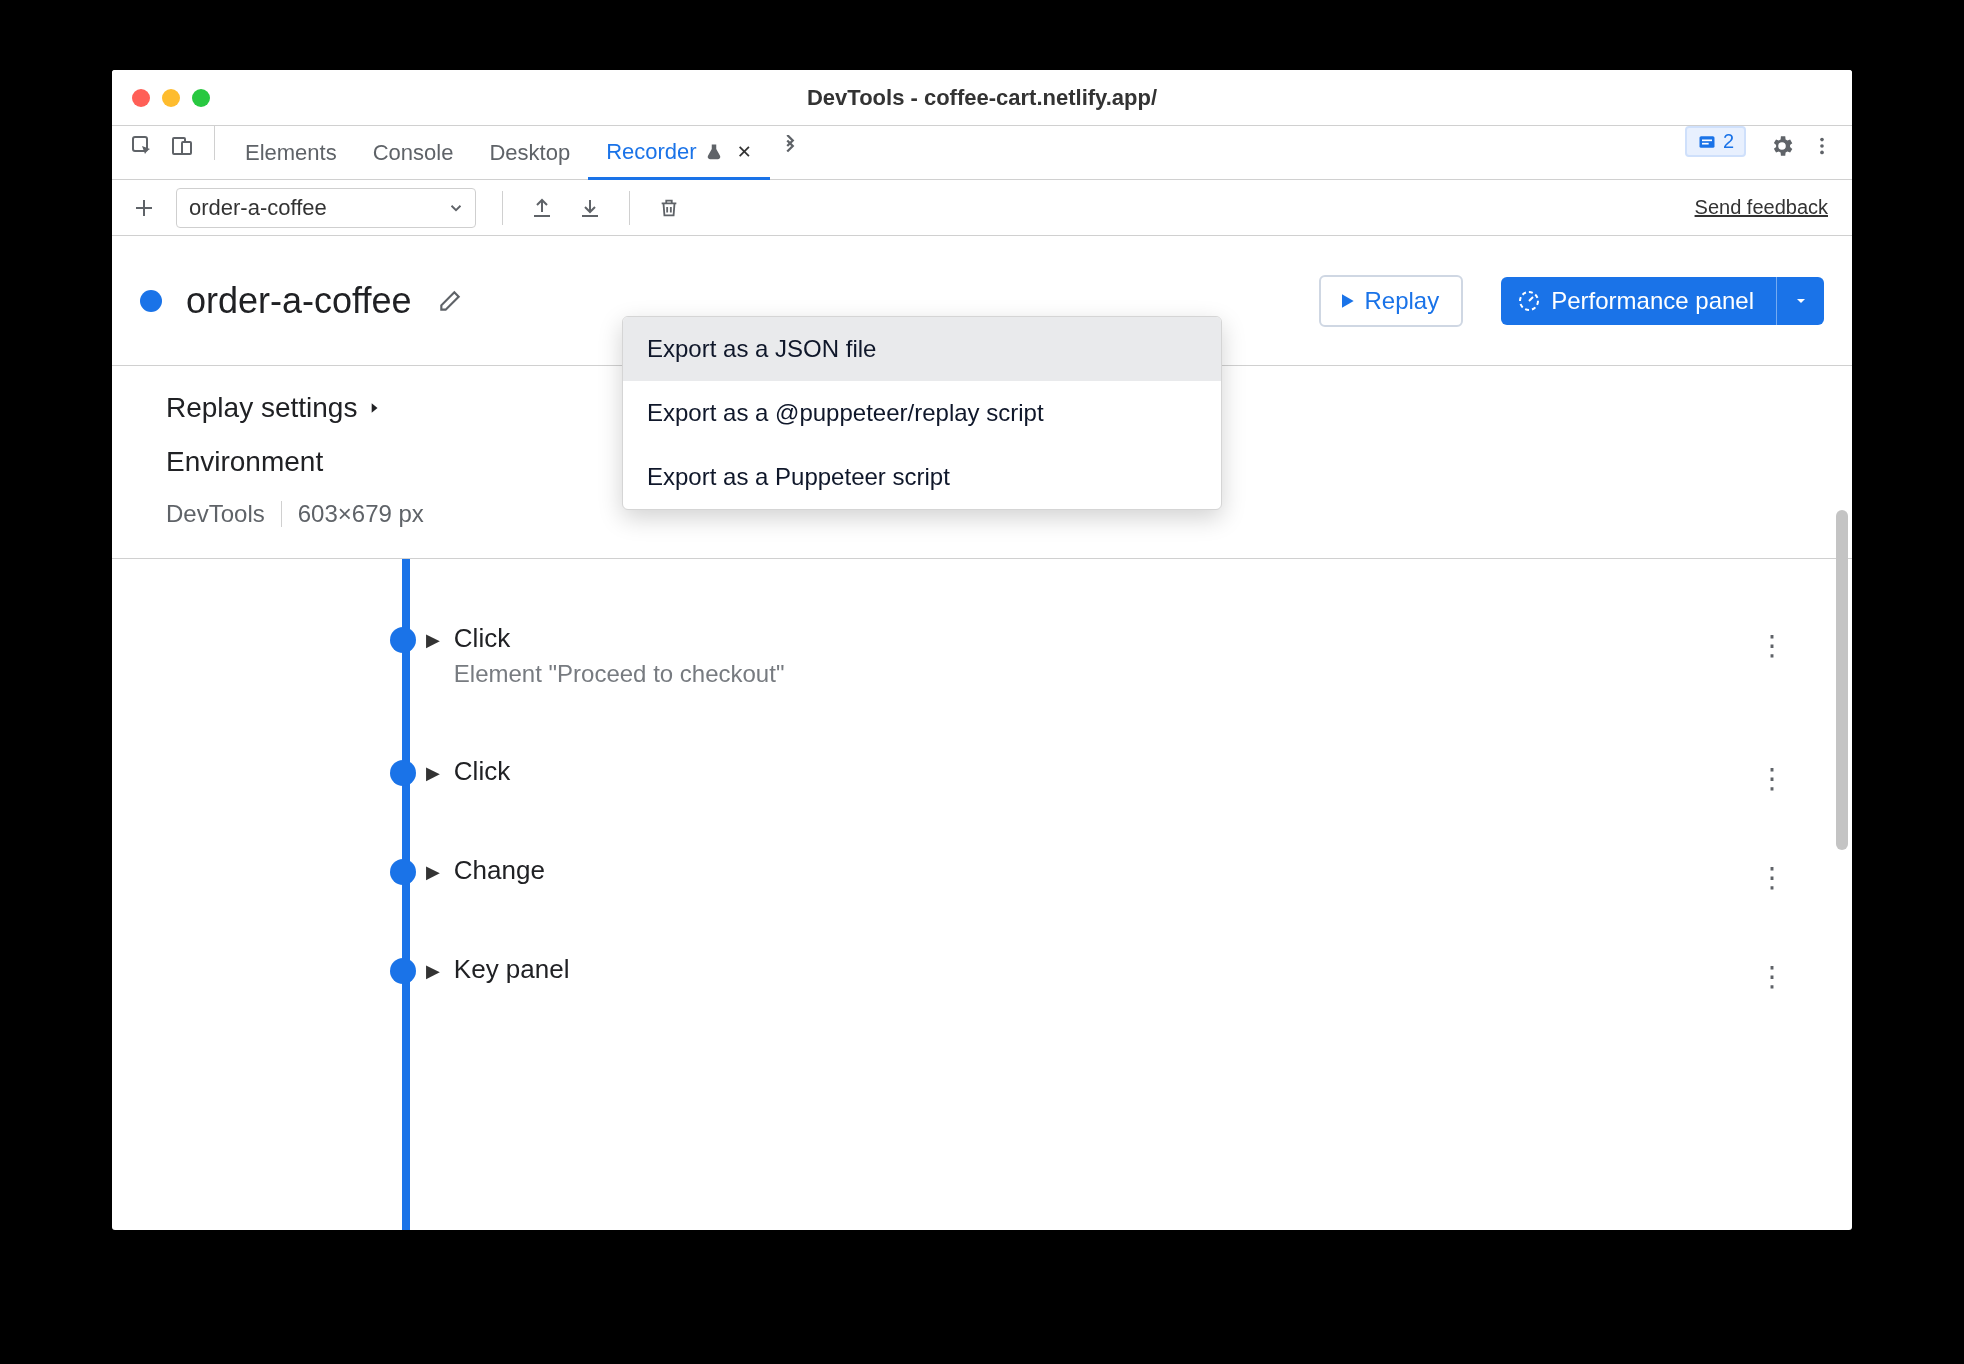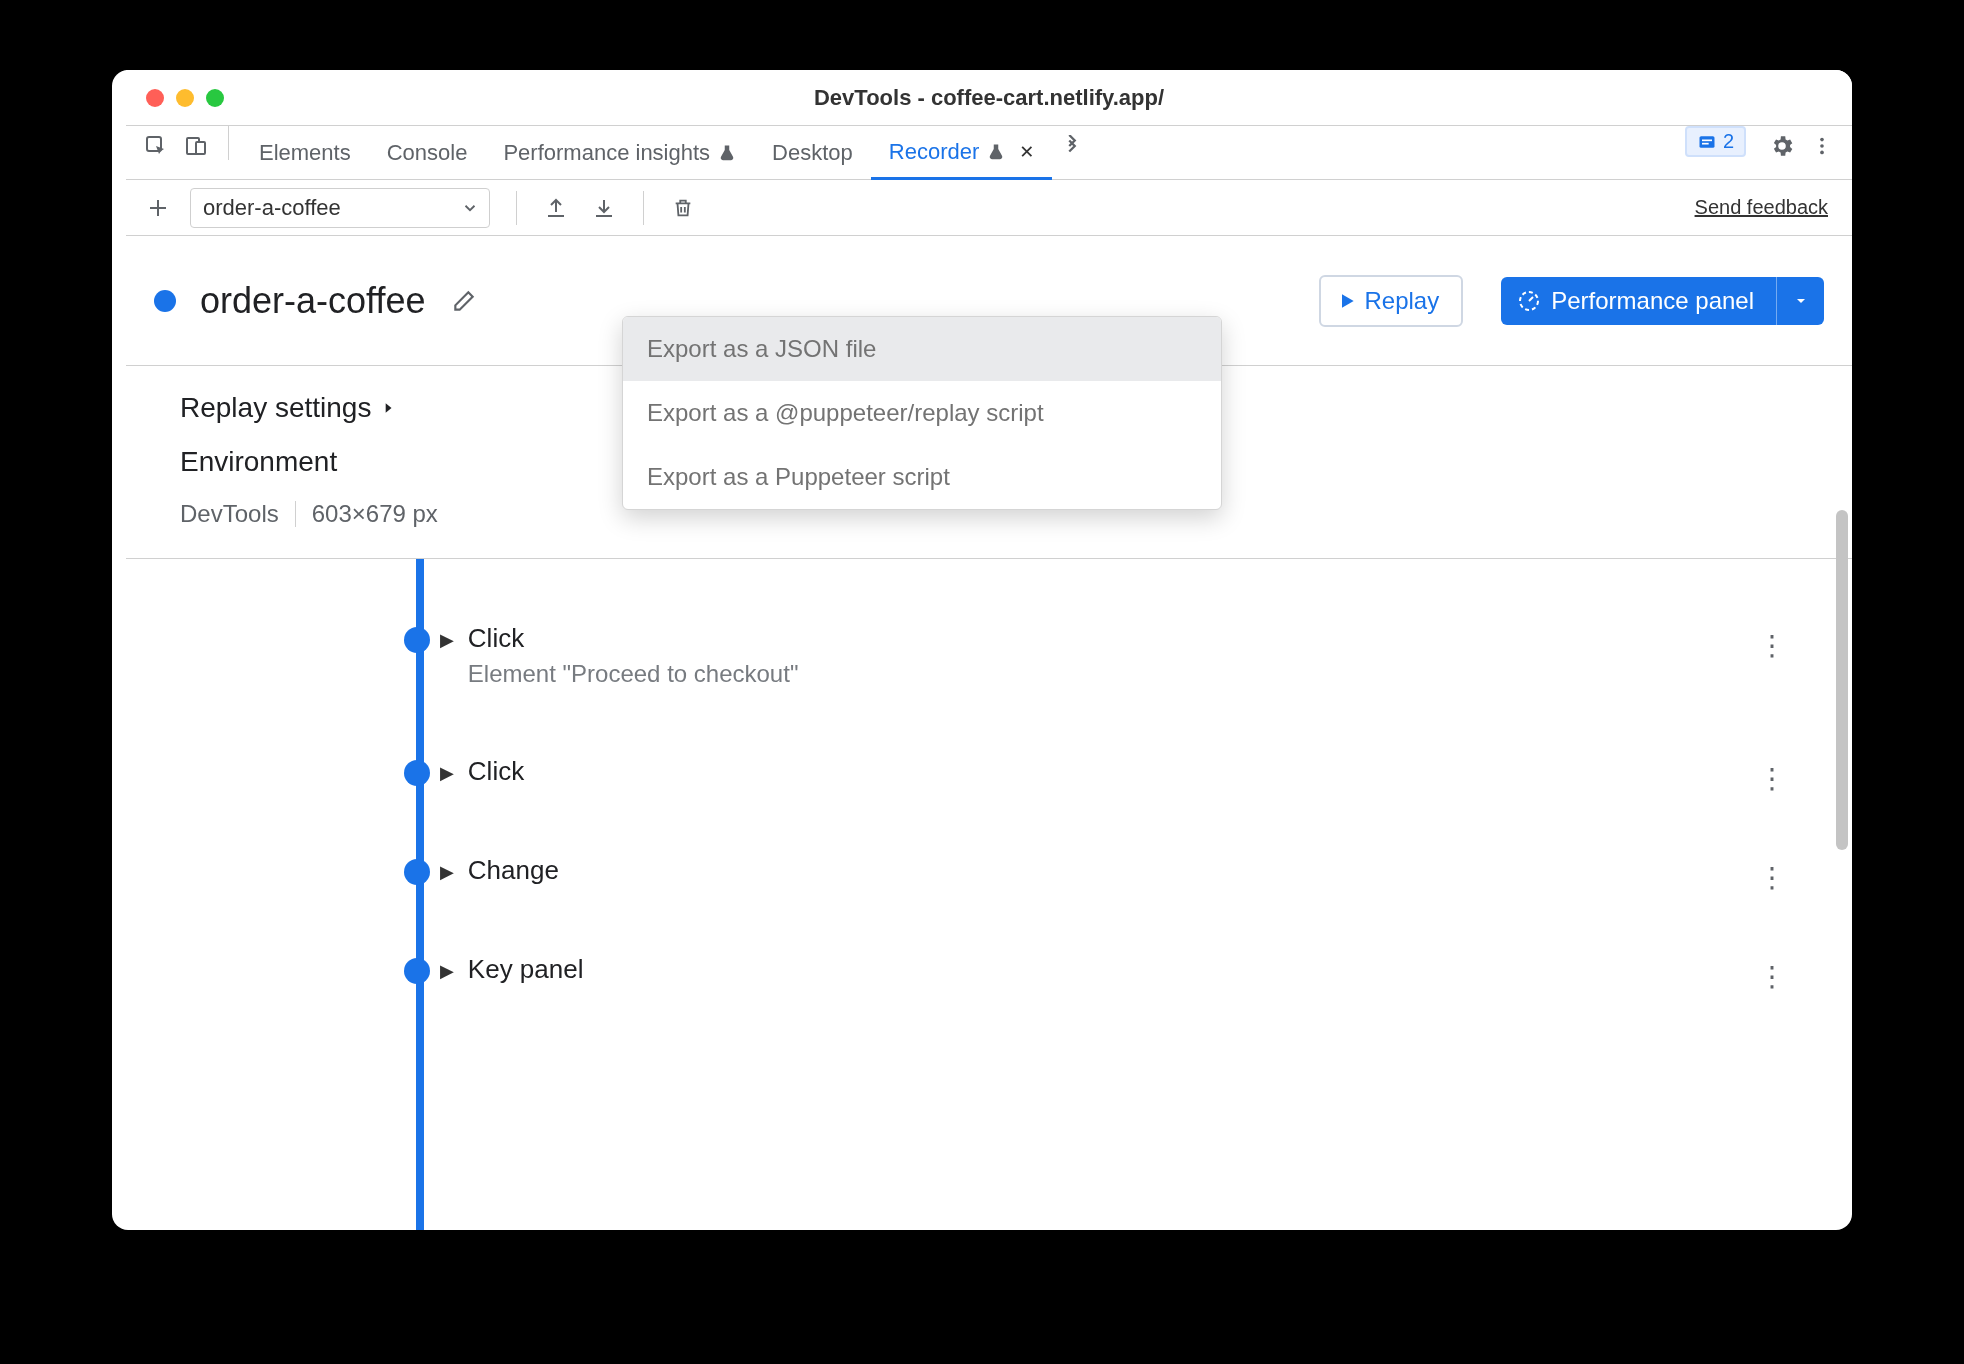--- a/index.html
+++ b/index.html
@@ -10,27 +10,26 @@
     font-family: -apple-system, BlinkMacSystemFont, "Segoe UI", Helvetica, Arial, sans-serif;
     display: flex;
     align-items: flex-start;
     justify-content: center;
     padding-top: 70px;
   }
   .window {
     width: 1740px;
     height: 1160px;
     background: #fff;
-    border-radius: 16px;
+    border-radius: 3px;
     box-shadow: 0 30px 80px rgba(0,0,0,0.6);
     overflow: hidden;
     display: flex;
     flex-direction: column;
     position: relative;
-    padding-left: 14px;
   }
   .titlebar {
     height: 56px;
     display: flex;
     align-items: center;
     padding: 0 20px;
     border-bottom: 1px solid #d0d0d0;
     background: #fff;
     position: relative;
   }
@@ -240,21 +239,21 @@
     background: #fff;
     border: 1px solid #d5d5d5;
     border-radius: 6px;
     box-shadow: 0 8px 24px rgba(0,0,0,0.18);
     z-index: 50;
     overflow:hidden;
   }
   .export-menu .item {
     padding: 18px 24px;
     font-size: 24px;
-    color: #737373;
+    color: #0f172a;
   }
   .export-menu .item.hover {
     background: #e9eaec;
   }
   svg { display: block; }
 </style>
 </head>
 <body>
 
 <div class="window">
@@ -281,28 +280,20 @@
           <rect x="12" y="8" width="9" height="12" rx="1" fill="#fff"></rect>
         </svg>
     </div>
     <div class="divider-v"></div>
     <div class="tab">
         <span>Elements</span>
       </div>
     <div class="tab">
         <span>Console</span>
       </div>
-    <div class="tab">
-      <span>Performance insights</span>
-      <span class="flask">
-        <svg width="18" height="18" viewBox="0 0 24 24" fill="currentColor">
-            <path d="M9 2v6l-5 9a3 3 0 0 0 2.6 4.5h10.8A3 3 0 0 0 20 17l-5-9V2z"></path>
-          </svg>
-      </span>
-    </div>
     <div class="tab">
         <span>Desktop</span>
       </div>
     <div class="tab active">
       <span>Recorder</span>
       <span class="flask">
         <svg width="18" height="18" viewBox="0 0 24 24" fill="#5f6368">
             <path d="M9 2v6l-5 9a3 3 0 0 0 2.6 4.5h10.8A3 3 0 0 0 20 17l-5-9V2z"></path>
           </svg>
       </span>

